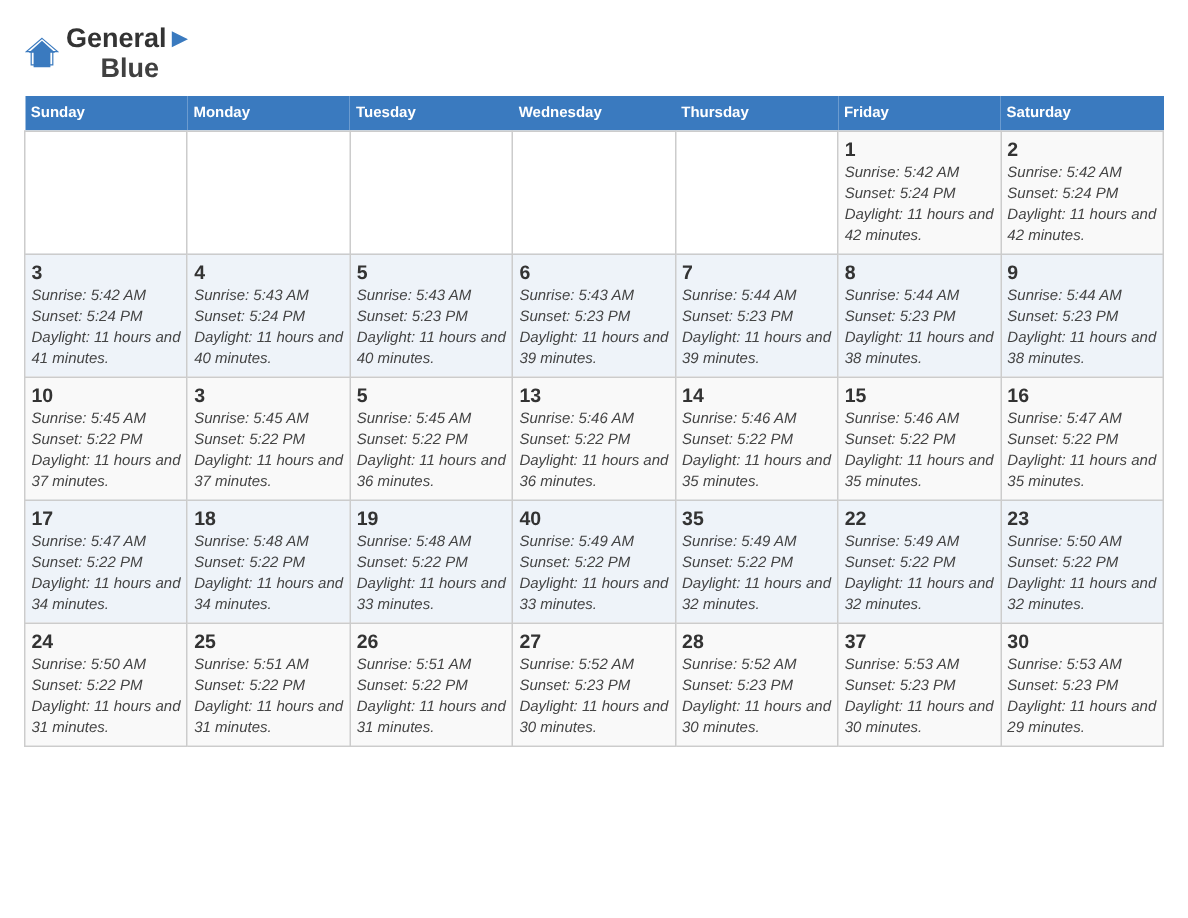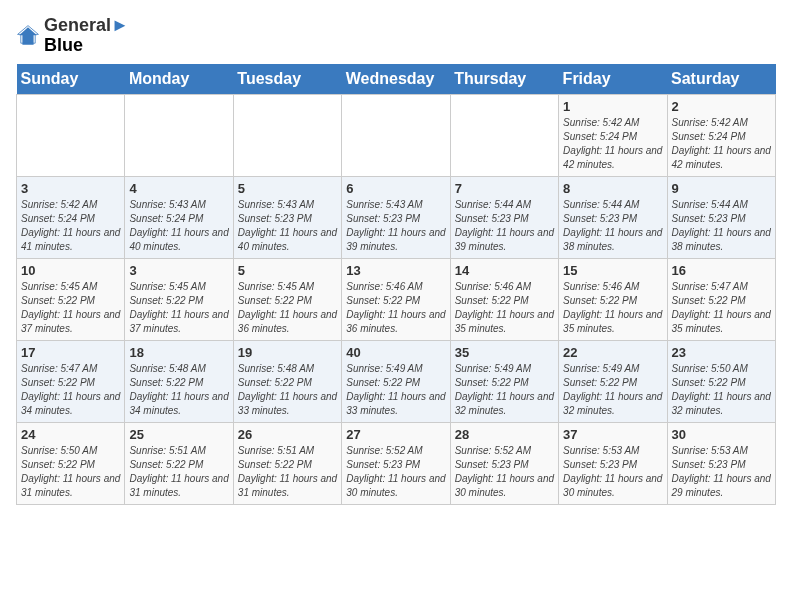--- a/index.html
+++ b/index.html
@@ -8,20 +8,21 @@
       background: #fff;
       width: 792px;
       min-height: 612px;
       padding: 16px;
     }
     .header-area {
       display: flex;
       align-items: flex-start;
       justify-content: space-between;
       margin-bottom: 8px;
+      text-align: center;
     }
     .logo {
       display: flex;
       align-items: center;
       gap: 4px;
     }
     .logo-text {
       font-size: 18px;
       font-weight: bold;
       color: #333;
@@ -47,21 +48,21 @@
     table {
       width: 100%;
       border-collapse: collapse;
       font-size: 11px;
     }
     thead tr th {
       background: #3a7abf;
       color: #fff;
       padding: 6px 4px;
       text-align: left;
-      font-size: 16px;
+      font-size: 10px;
       font-weight: bold;
     }
     tbody tr td {
       border: 1px solid #ccc;
       vertical-align: top;
       padding: 4px;
       width: calc(100% / 7);
       height: 82px;
       color: #333;
     }
@@ -85,21 +86,21 @@
 <body>
 
 <div class="header-area">
   <div class="logo">
     <svg class="logo-icon" viewBox="0 0 30 30">
       <polygon points="15,4 26,14 22,14 22,26 8,26 8,14 4,14" fill="#3a7abf"></polygon>
       <polygon points="15,2 28,13 24,13 24,24 6,24 6,13 2,13" fill="none" stroke="#3a7abf" stroke-width="1"></polygon>
     </svg>
     <div class="logo-text">
       <div>General<span>►</span></div>
-      <div style="color:#000000;">Blue</div>
+      <div style="color:#404040;">Blue</div>
     </div>
   </div>
   <div class="title-block">
     <div class="month-title"></div>
     <div class="subtitle"></div>
   </div>
 </div>
 
 <table>
   <thead>

